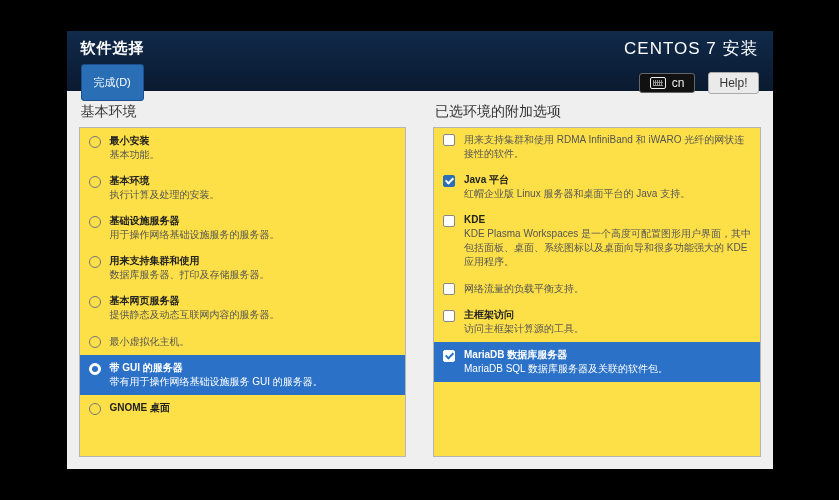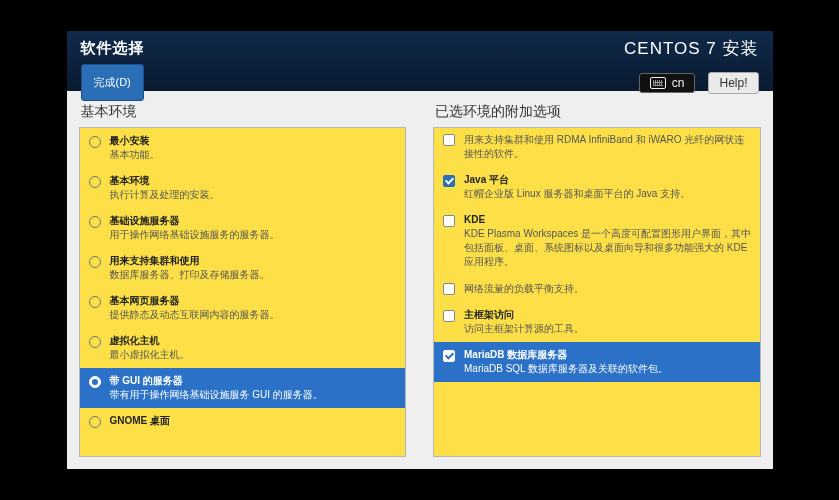--- a/index.html
+++ b/index.html
@@ -136,21 +136,20 @@
             <div class="texts">
               <div class="label">基本网页服务器</div>
               <div class="desc">提供静态及动态互联网内容的服务器。</div>
             </div>
           </div>
           <div class="item">
             <div class="indicator">
               <div class="radio-ind"></div>
             </div>
             <div class="texts">
-              <div class="label">虚拟化主机</div>
               <div class="desc">最小虚拟化主机。</div>
             </div>
           </div>
           <div class="item selected">
             <div class="indicator">
               <div class="radio-ind checked"></div>
             </div>
             <div class="texts">
               <div class="label">带 GUI 的服务器</div>
               <div class="desc">带有用于操作网络基础设施服务 GUI 的服务器。</div>

